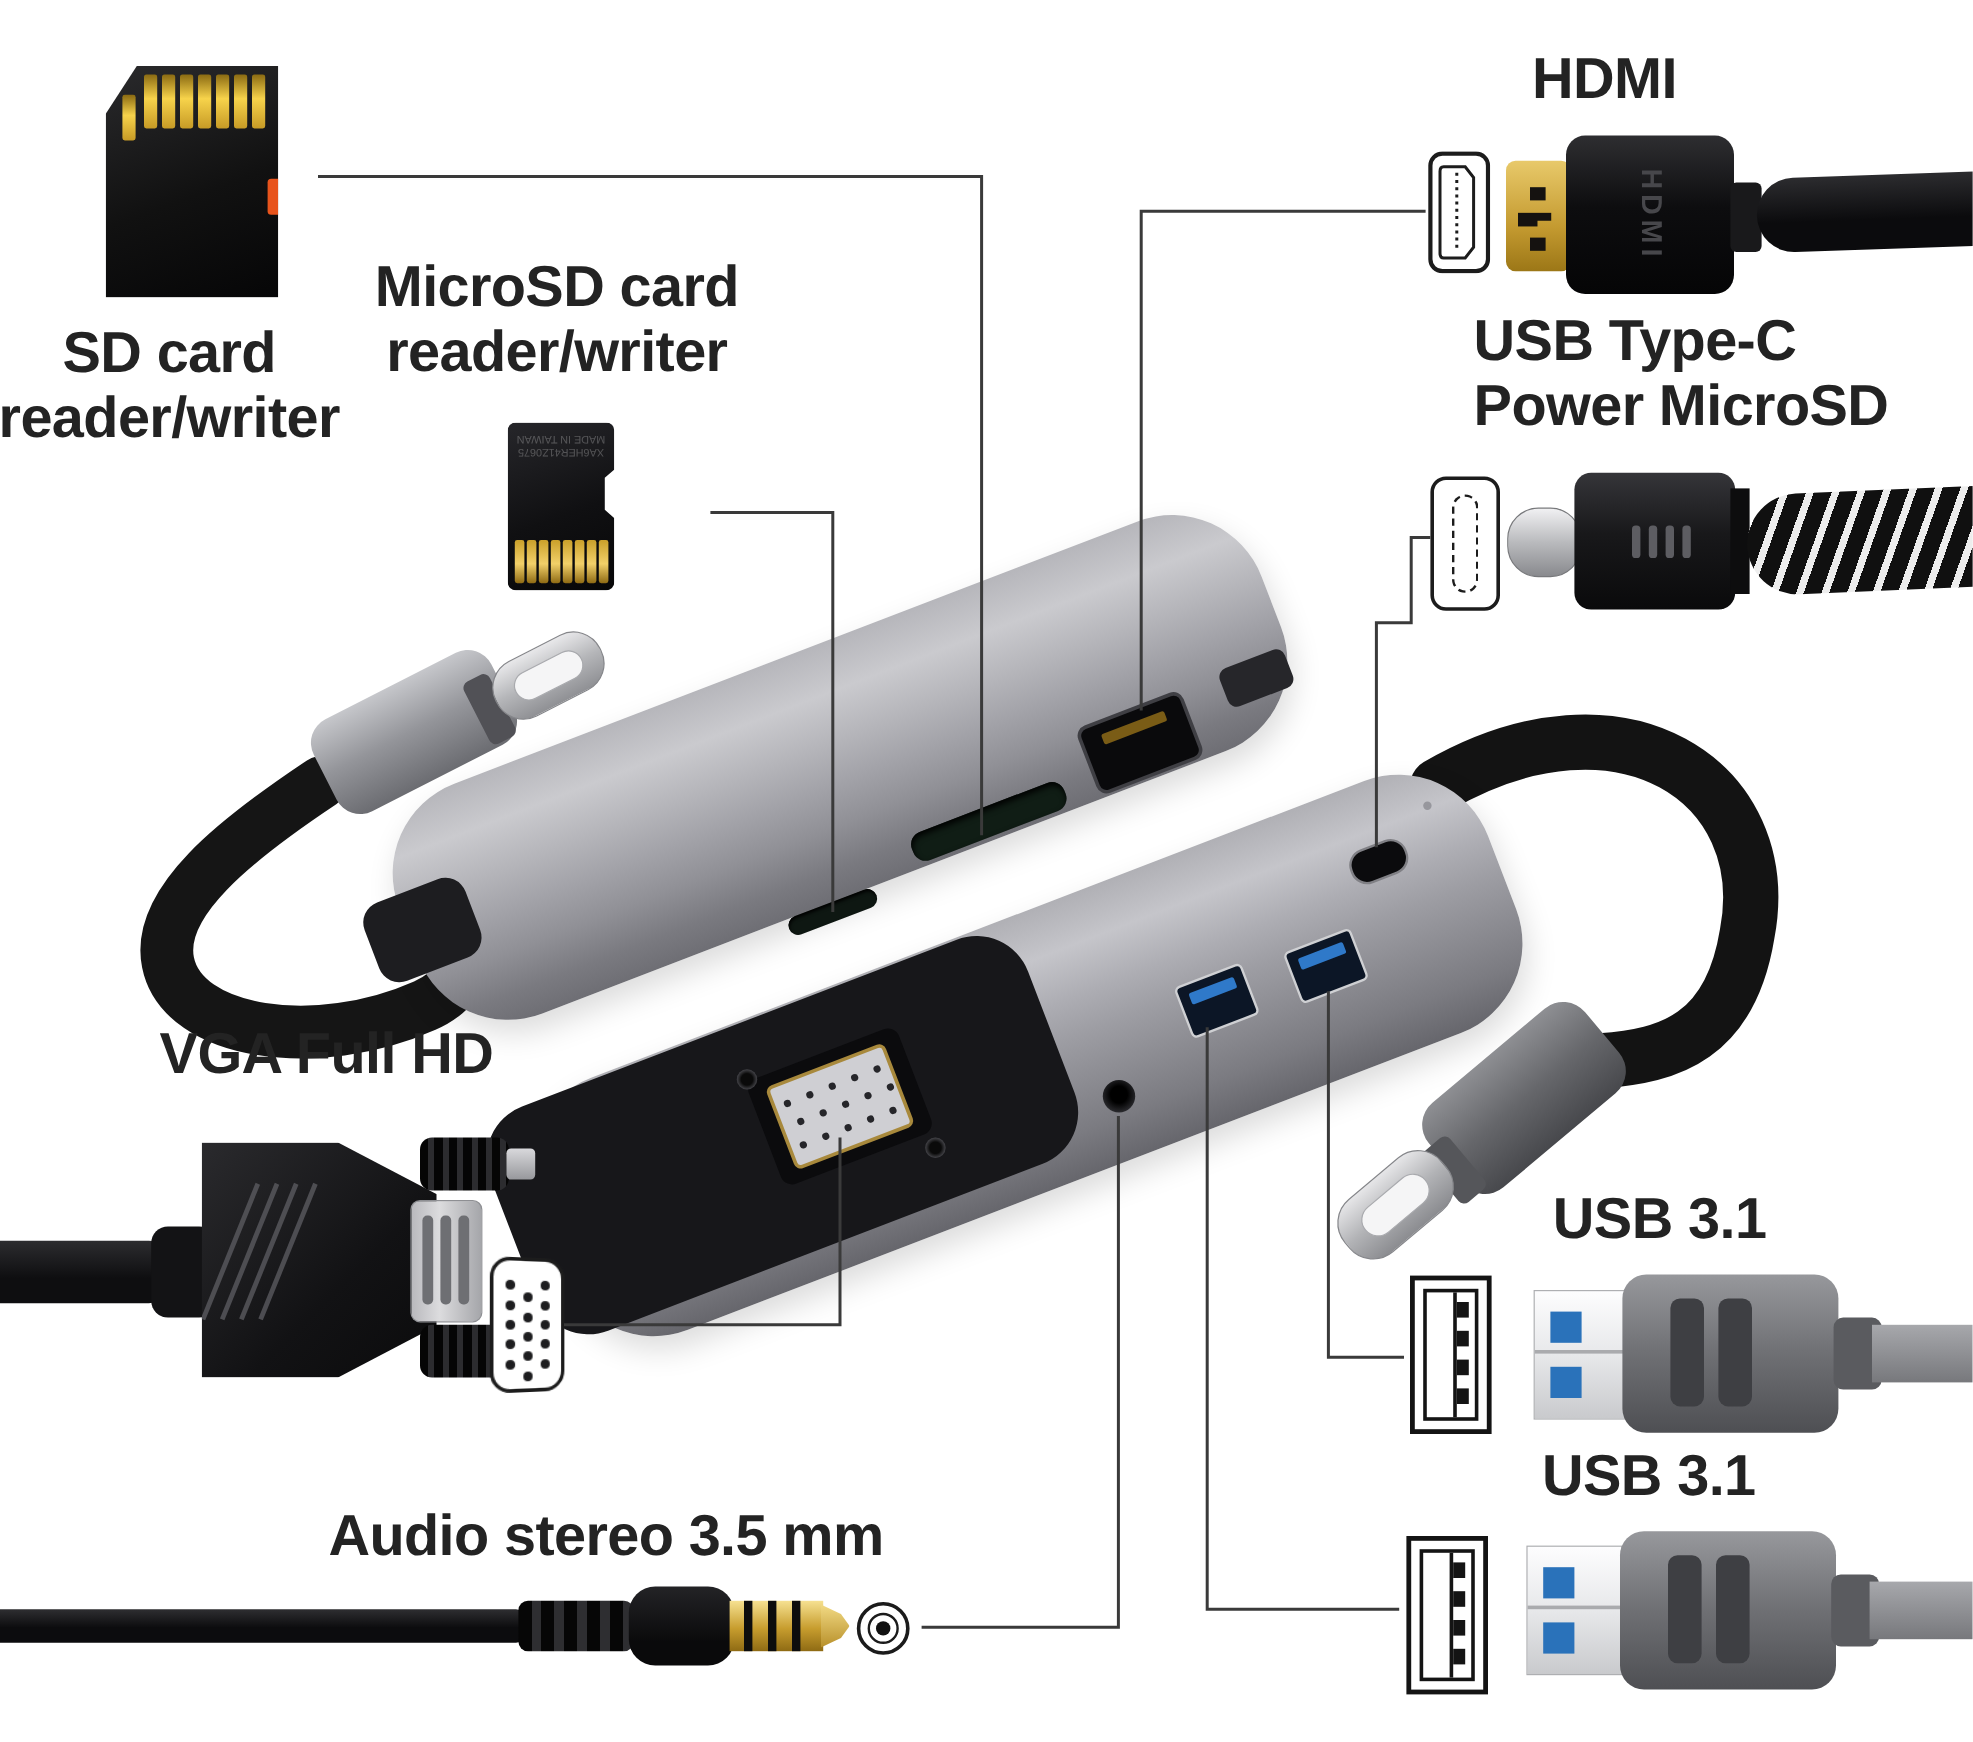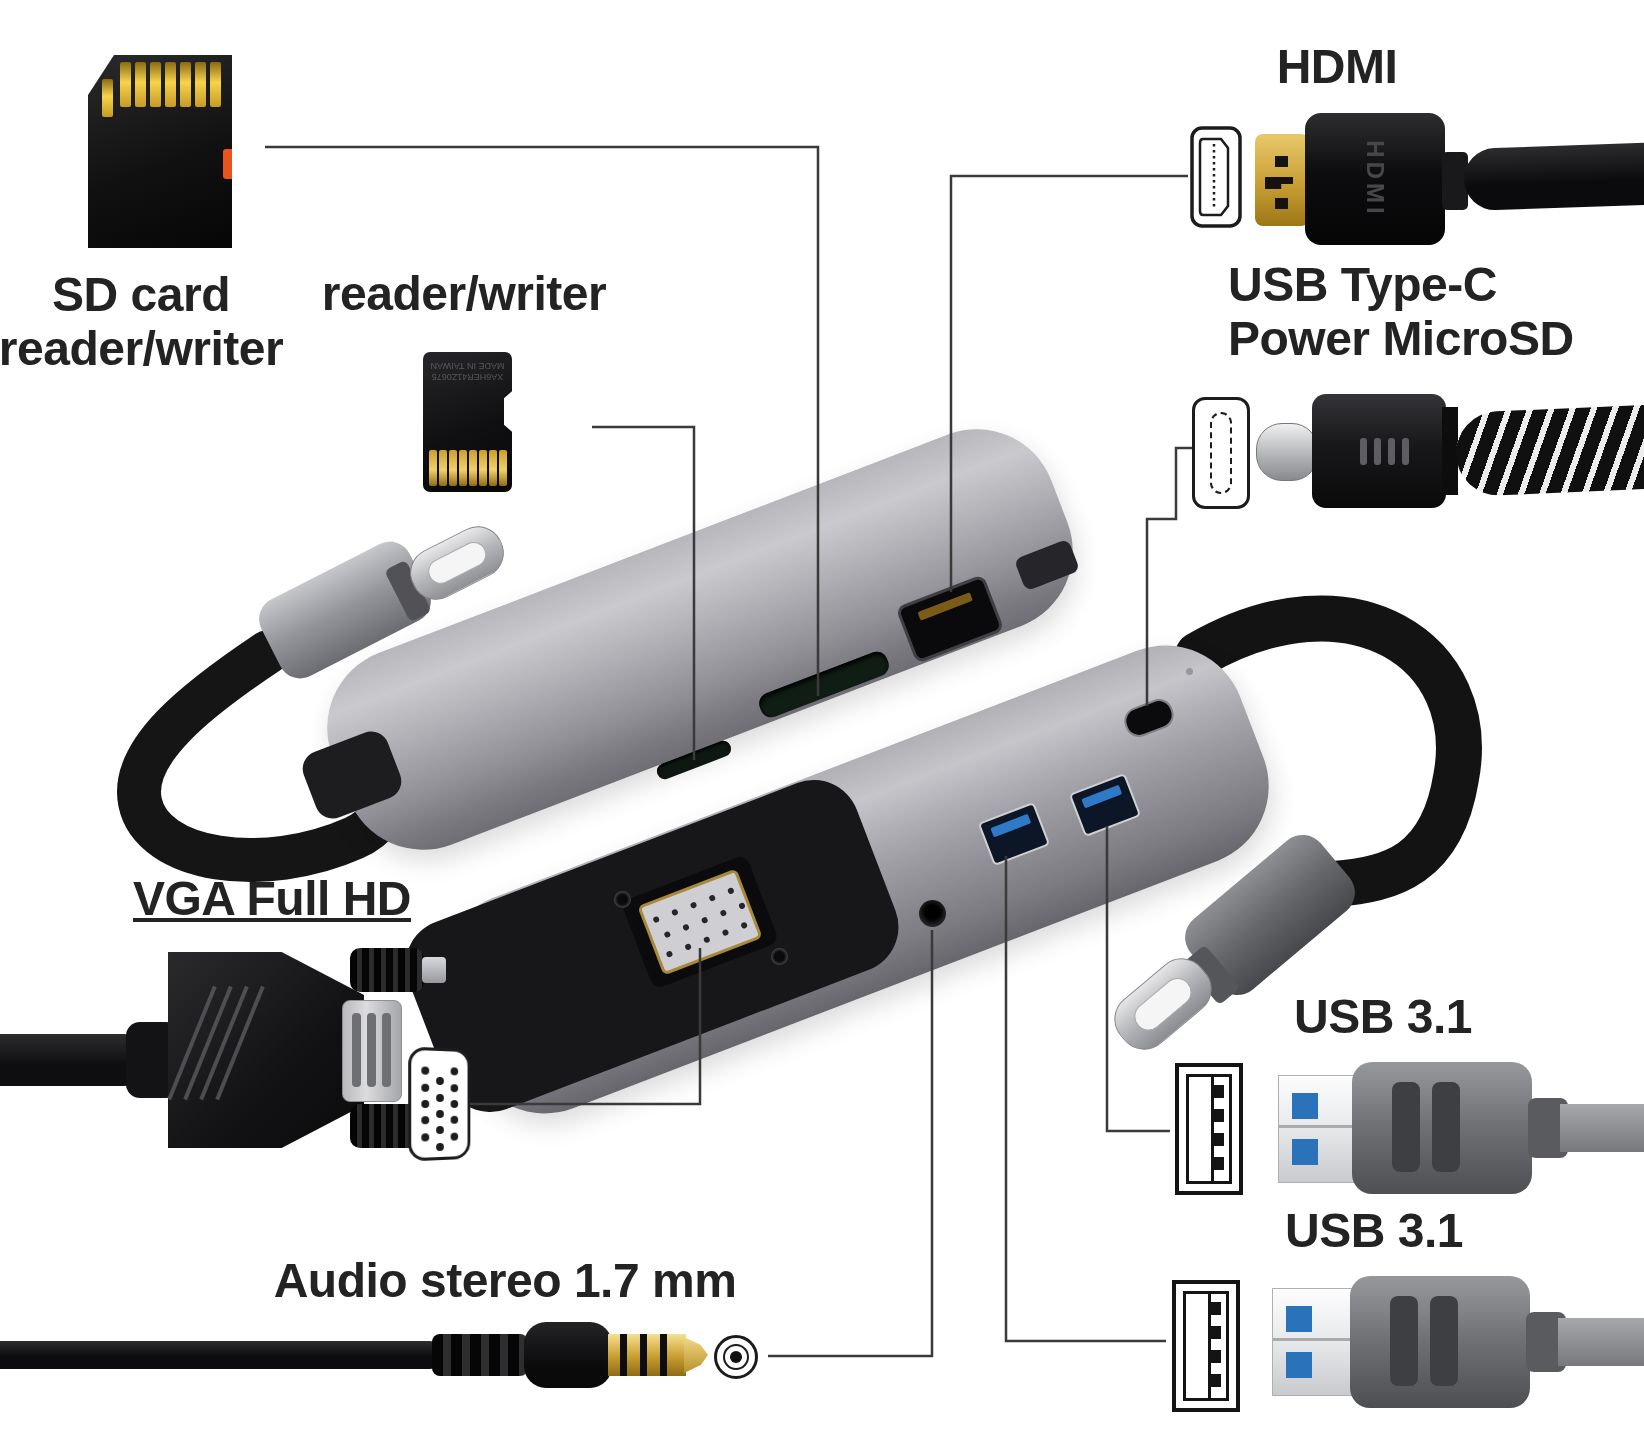--- a/index.html
+++ b/index.html
@@ -9,21 +9,21 @@
   svg.overlay{position:absolute;left:0;top:0;pointer-events:none;}
 
   
   .lbl{position:absolute;font-weight:700;font-size:48px;line-height:54px;color:#232323;
        letter-spacing:-0.5px;white-space:nowrap;}
   .ctr{transform:translateX(-50%);text-align:center;}
   .lbl-sd{left:141px;top:268px;}
   .lbl-microsd{left:464px;top:213px;}
   .lbl-hdmi{left:1337px;top:40px;}
   .lbl-usbc{left:1228px;top:258px;text-align:left;}
-  .lbl-vga{left:272px;top:872px;text-decoration:underline;}
+  .lbl-vga{left:272px;top:852px;}
   .lbl-audio{left:505px;top:1254px;}
   .lbl-usb1{left:1383px;top:990px;}
   .lbl-usb2{left:1374px;top:1204px;}
 
   
   .sdcard{left:88px;top:55px;width:144px;height:193px;background:linear-gradient(160deg,#2a2a2c,#111 55%,#060607);
           clip-path:polygon(26px 0,100% 0,100% 100%,0 100%,0 40px);}
   .sdcard .pin{position:absolute;top:7px;width:11px;height:45px;border-radius:2px;
           background:linear-gradient(180deg,#8a6a12,#f7d34b 45%,#c79b26);}
   .sdcard .pin0{left:14px;top:24px;height:38px;}
@@ -405,24 +405,24 @@
       <path d="M768,1356 H932 V930"></path>
       <path d="M1170,1131 H1107 V826"></path>
       <path d="M1166,1341 H1006 V856"></path>
     </g>
   </svg>
 
   <div class="lbl ctr lbl-sd">
     <span>SD card</span><br><span>reader/writer</span>
   </div>
   <div class="lbl ctr lbl-microsd">
-    <br><span>reader/writer</span>
+    <span>MicroSD card</span><br><span>reader/writer</span>
   </div>
   <div class="lbl ctr lbl-hdmi">HDMI</div>
   <div class="lbl lbl-usbc">
     <span>USB Type-C</span><br><span>Power MicroSD</span>
   </div>
   <div class="lbl ctr lbl-vga">VGA Full HD</div>
-  <div class="lbl ctr lbl-audio">Audio stereo 1.7 mm</div>
+  <div class="lbl ctr lbl-audio">Audio stereo 3.5 mm</div>
   <div class="lbl ctr lbl-usb1">USB 3.1</div>
   <div class="lbl ctr lbl-usb2">USB 3.1</div>
 
 </div>
 
 </body></html>

